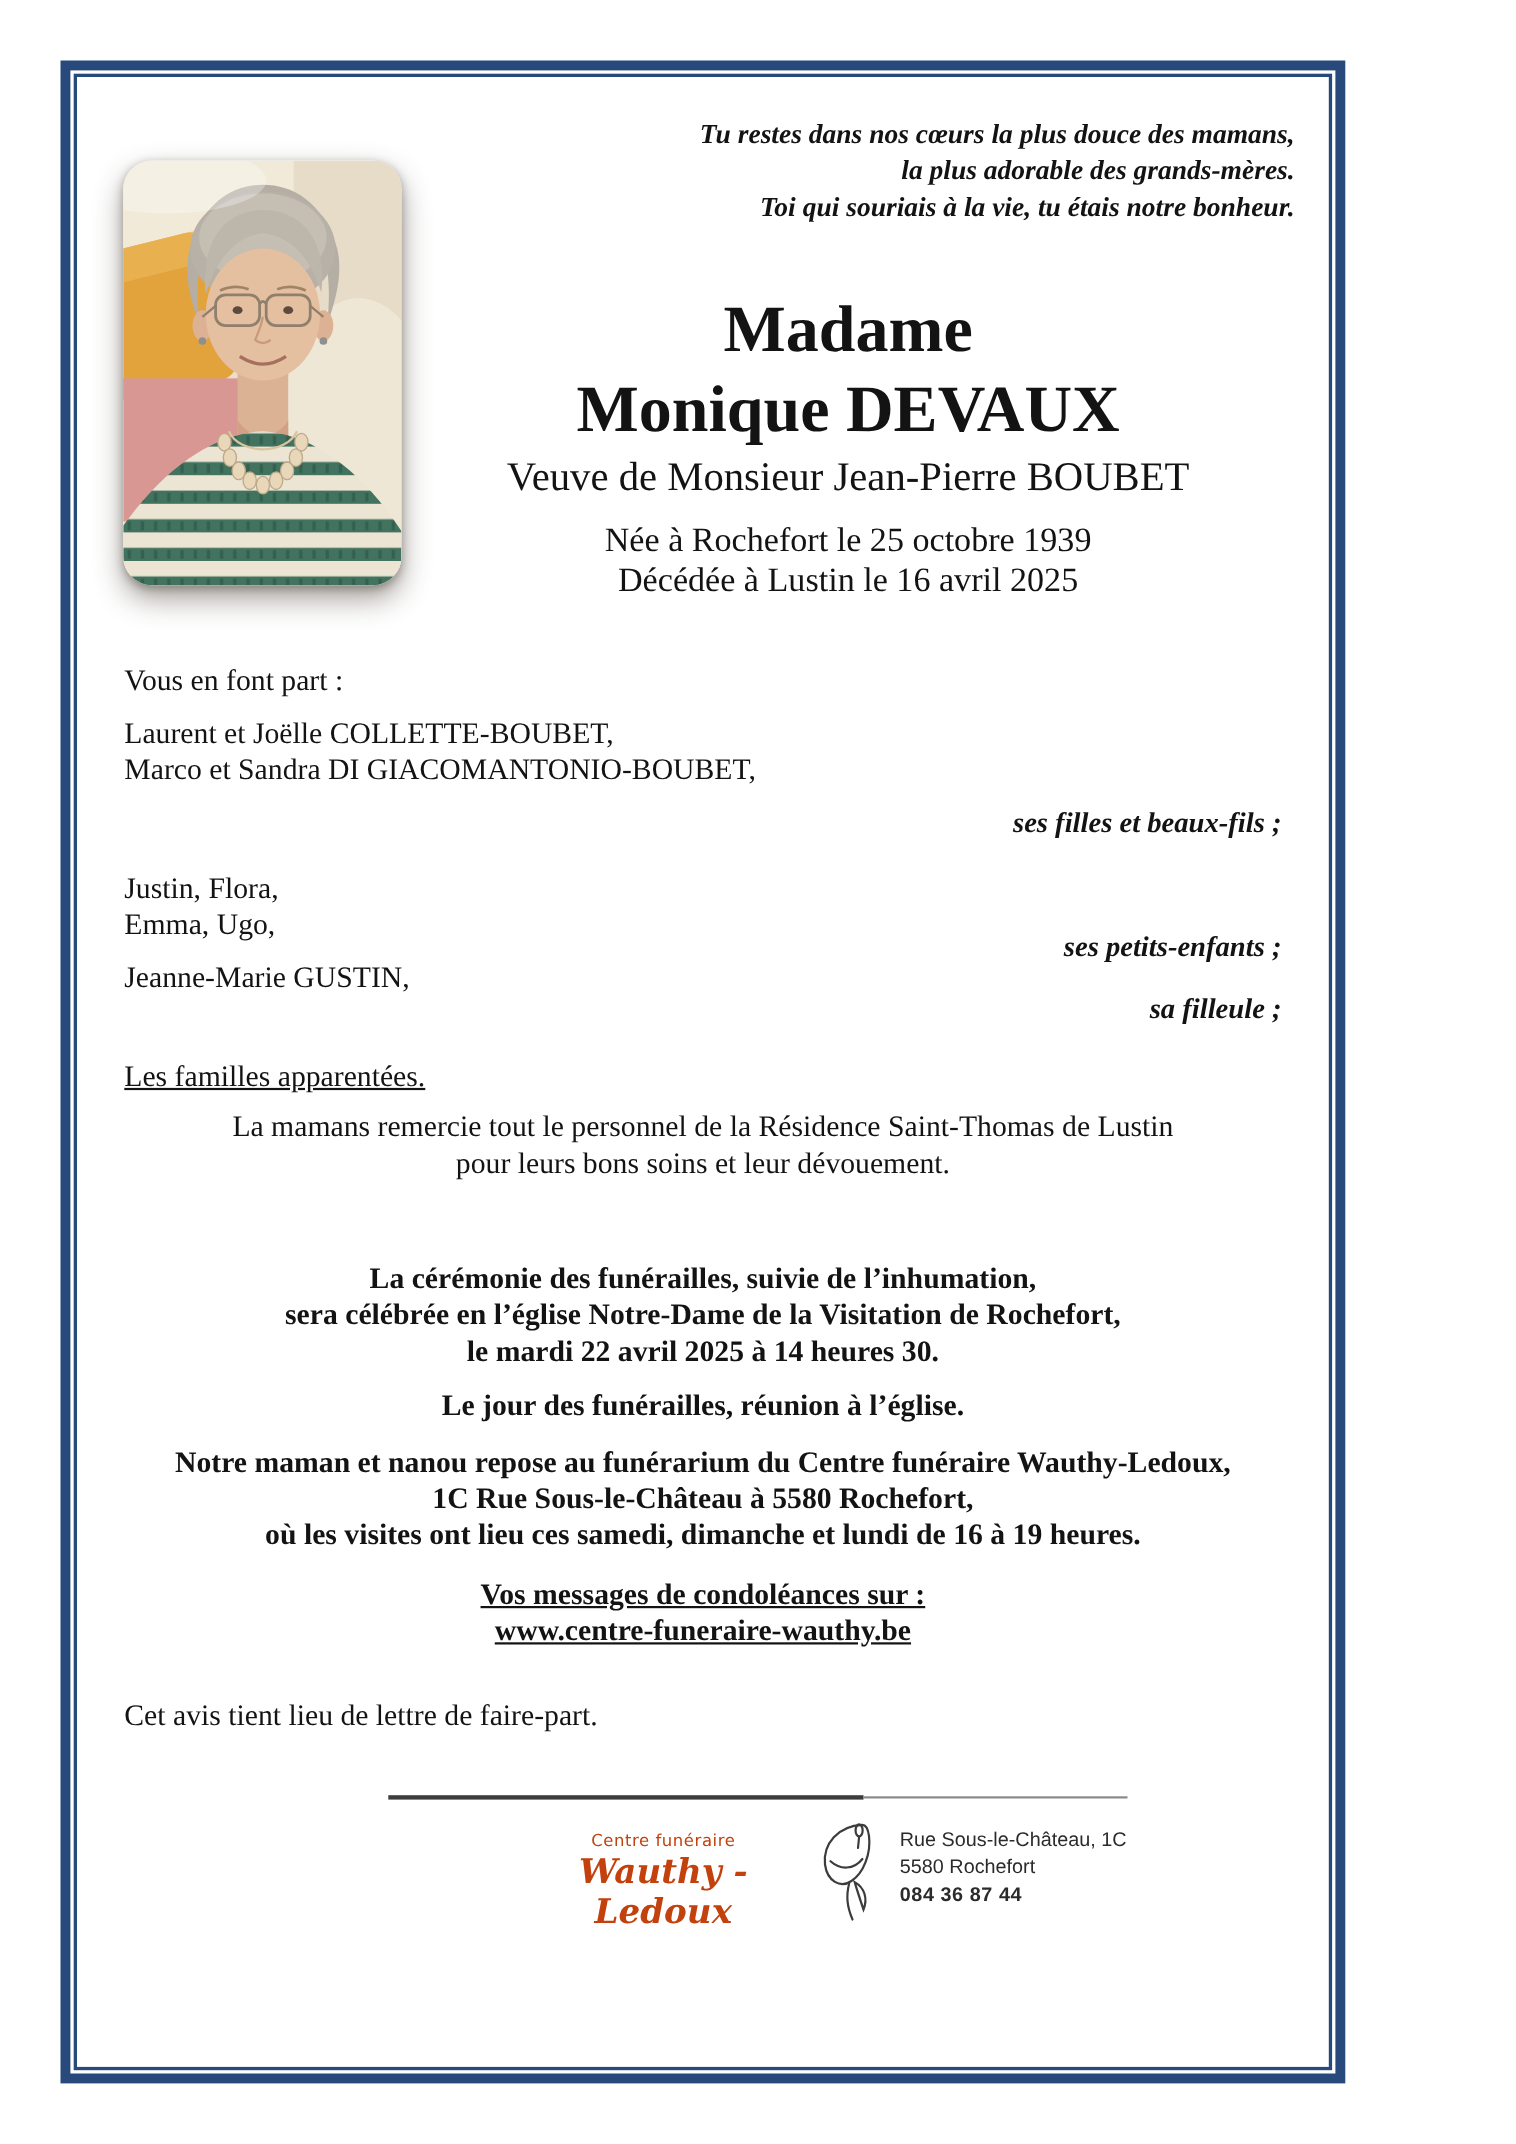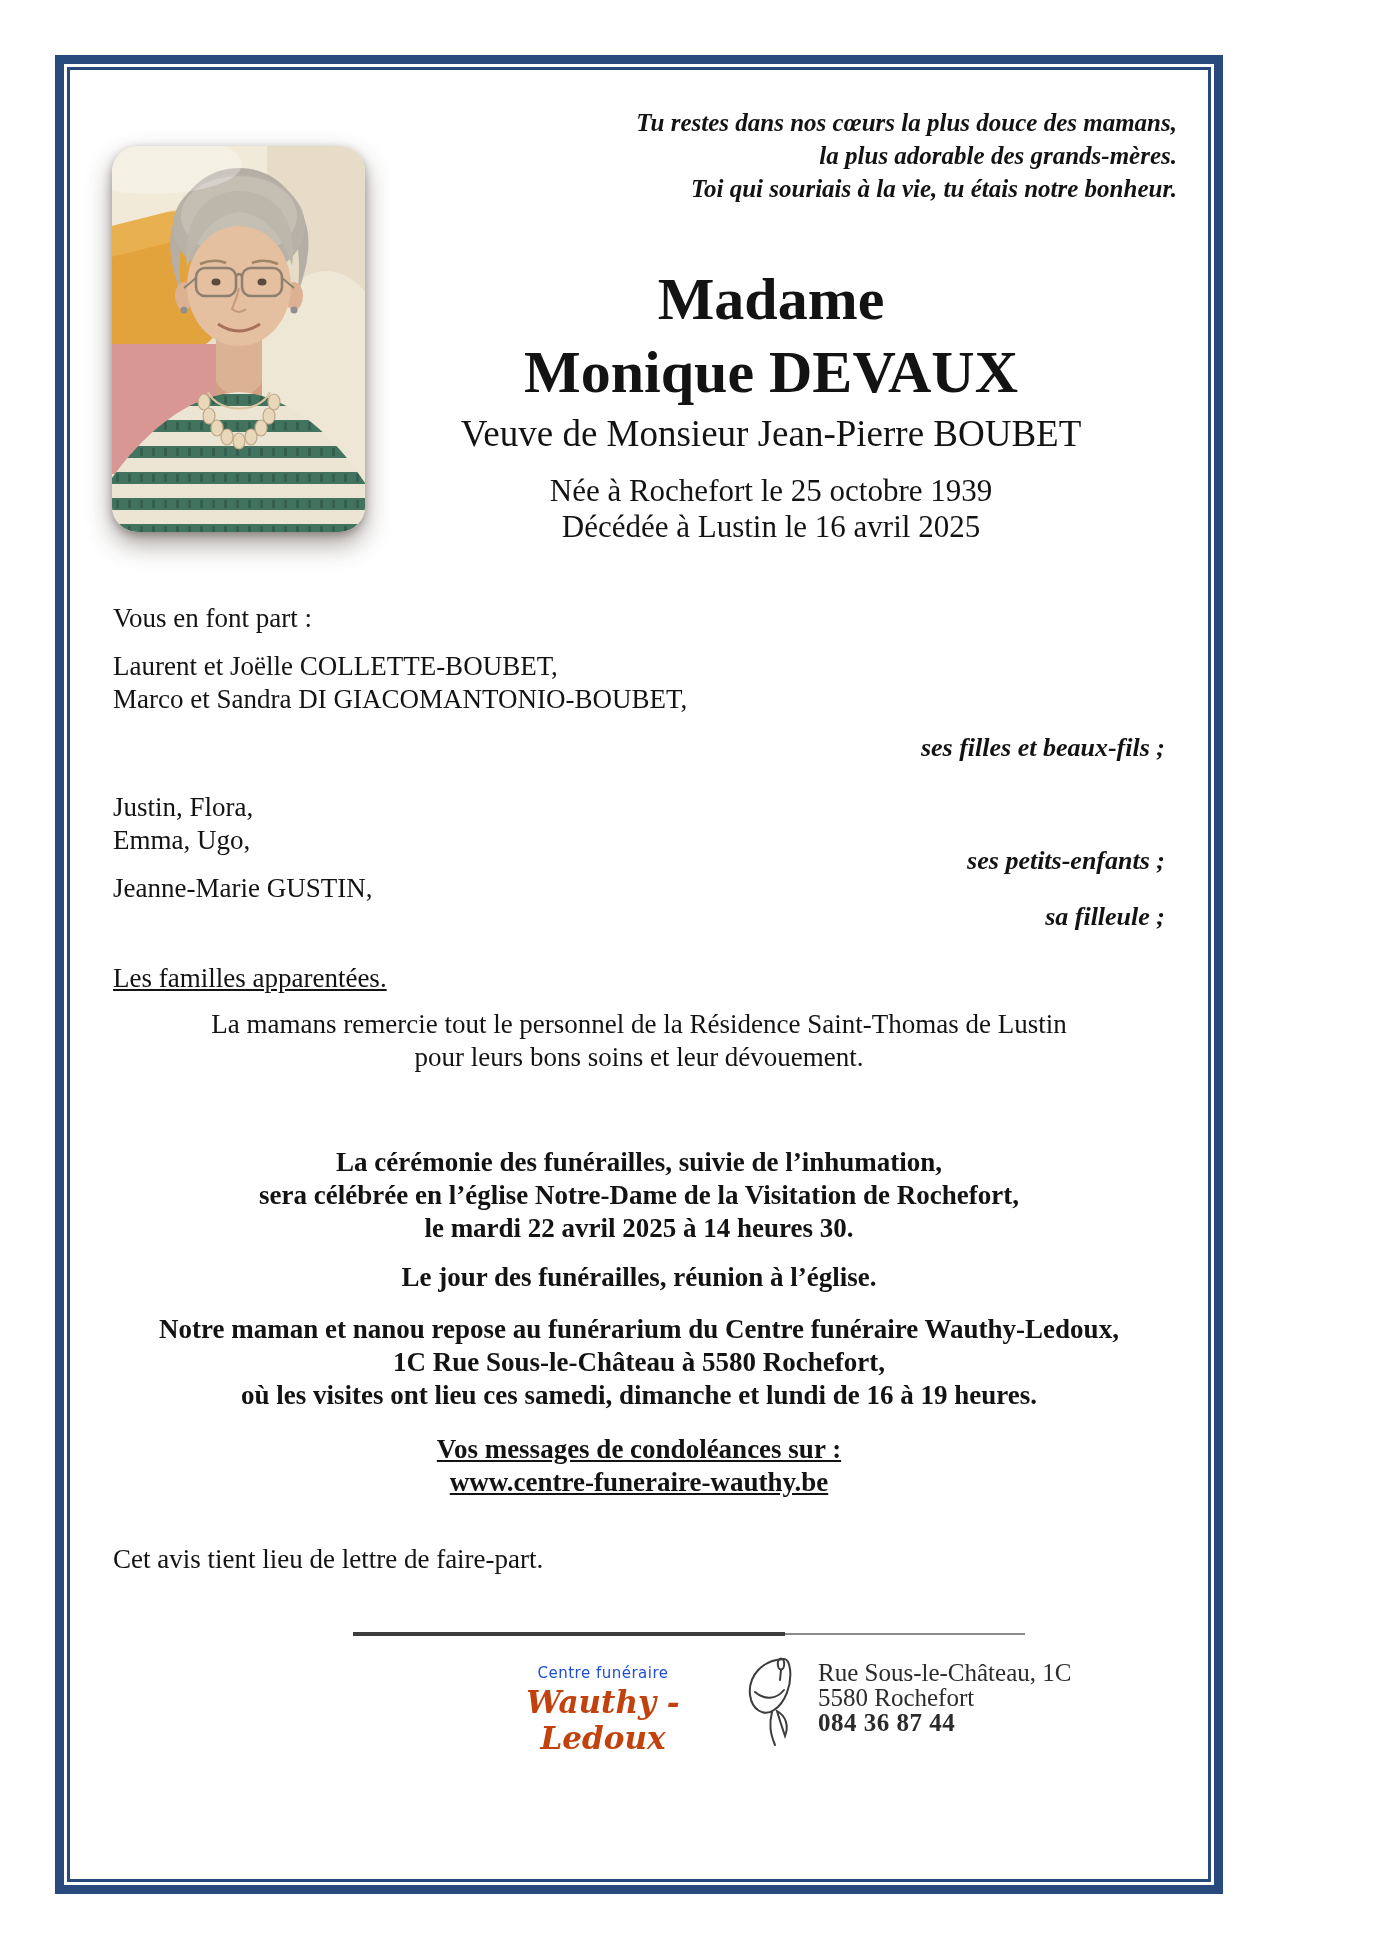--- a/index.html
+++ b/index.html
@@ -28,25 +28,25 @@
   .center-block{left:0px;right:0px;text-align:center;}
   .bold{font-weight:bold;}
   .underline{text-decoration:underline;}
 
   .footer-line{left:283px;top:1562px;width:672px;height:4px;display:flex;align-items:flex-start;}
   .footer-line .seg1{width:432px;height:4px;background:#3d3d3d;}
   .footer-line .seg2{width:240px;height:2px;background:#8a8a8a;margin-top:1px;}
 
   .logo-row{left:398px;top:1582px;display:flex;align-items:flex-start;}
   .brand{width:270px;text-align:center;padding-top:12px;}
-  .brand-top{font-size:15px;letter-spacing:.5px;color:#1d4ed8;font-family:"DejaVu Sans",sans-serif;}
+  .brand-top{font-size:15px;letter-spacing:.5px;color:#c2410c;font-family:"DejaVu Sans",sans-serif;}
   .brand-name{font-size:31px;font-weight:bold;font-style:italic;color:#c2410c;
               font-family:"DejaVu Serif",serif;margin-top:2px;}
   .lily{margin:0 14px 0 6px;}
-  .addr{font-family:Liberation Serif, serif;font-size:25px;line-height:25px;color:#2b2b2b;padding-top:8px;}
+  .addr{font-family:Liberation Sans, sans-serif;font-size:18px;line-height:25px;color:#2b2b2b;padding-top:8px;}
   .addr .phone{font-weight:bold;letter-spacing:.5px;}
 </style>
 </head>
 <body>
 
 <div class="page">
 
   <div class="frame-outer">
     <div class="frame-inner"></div>
   </div>

